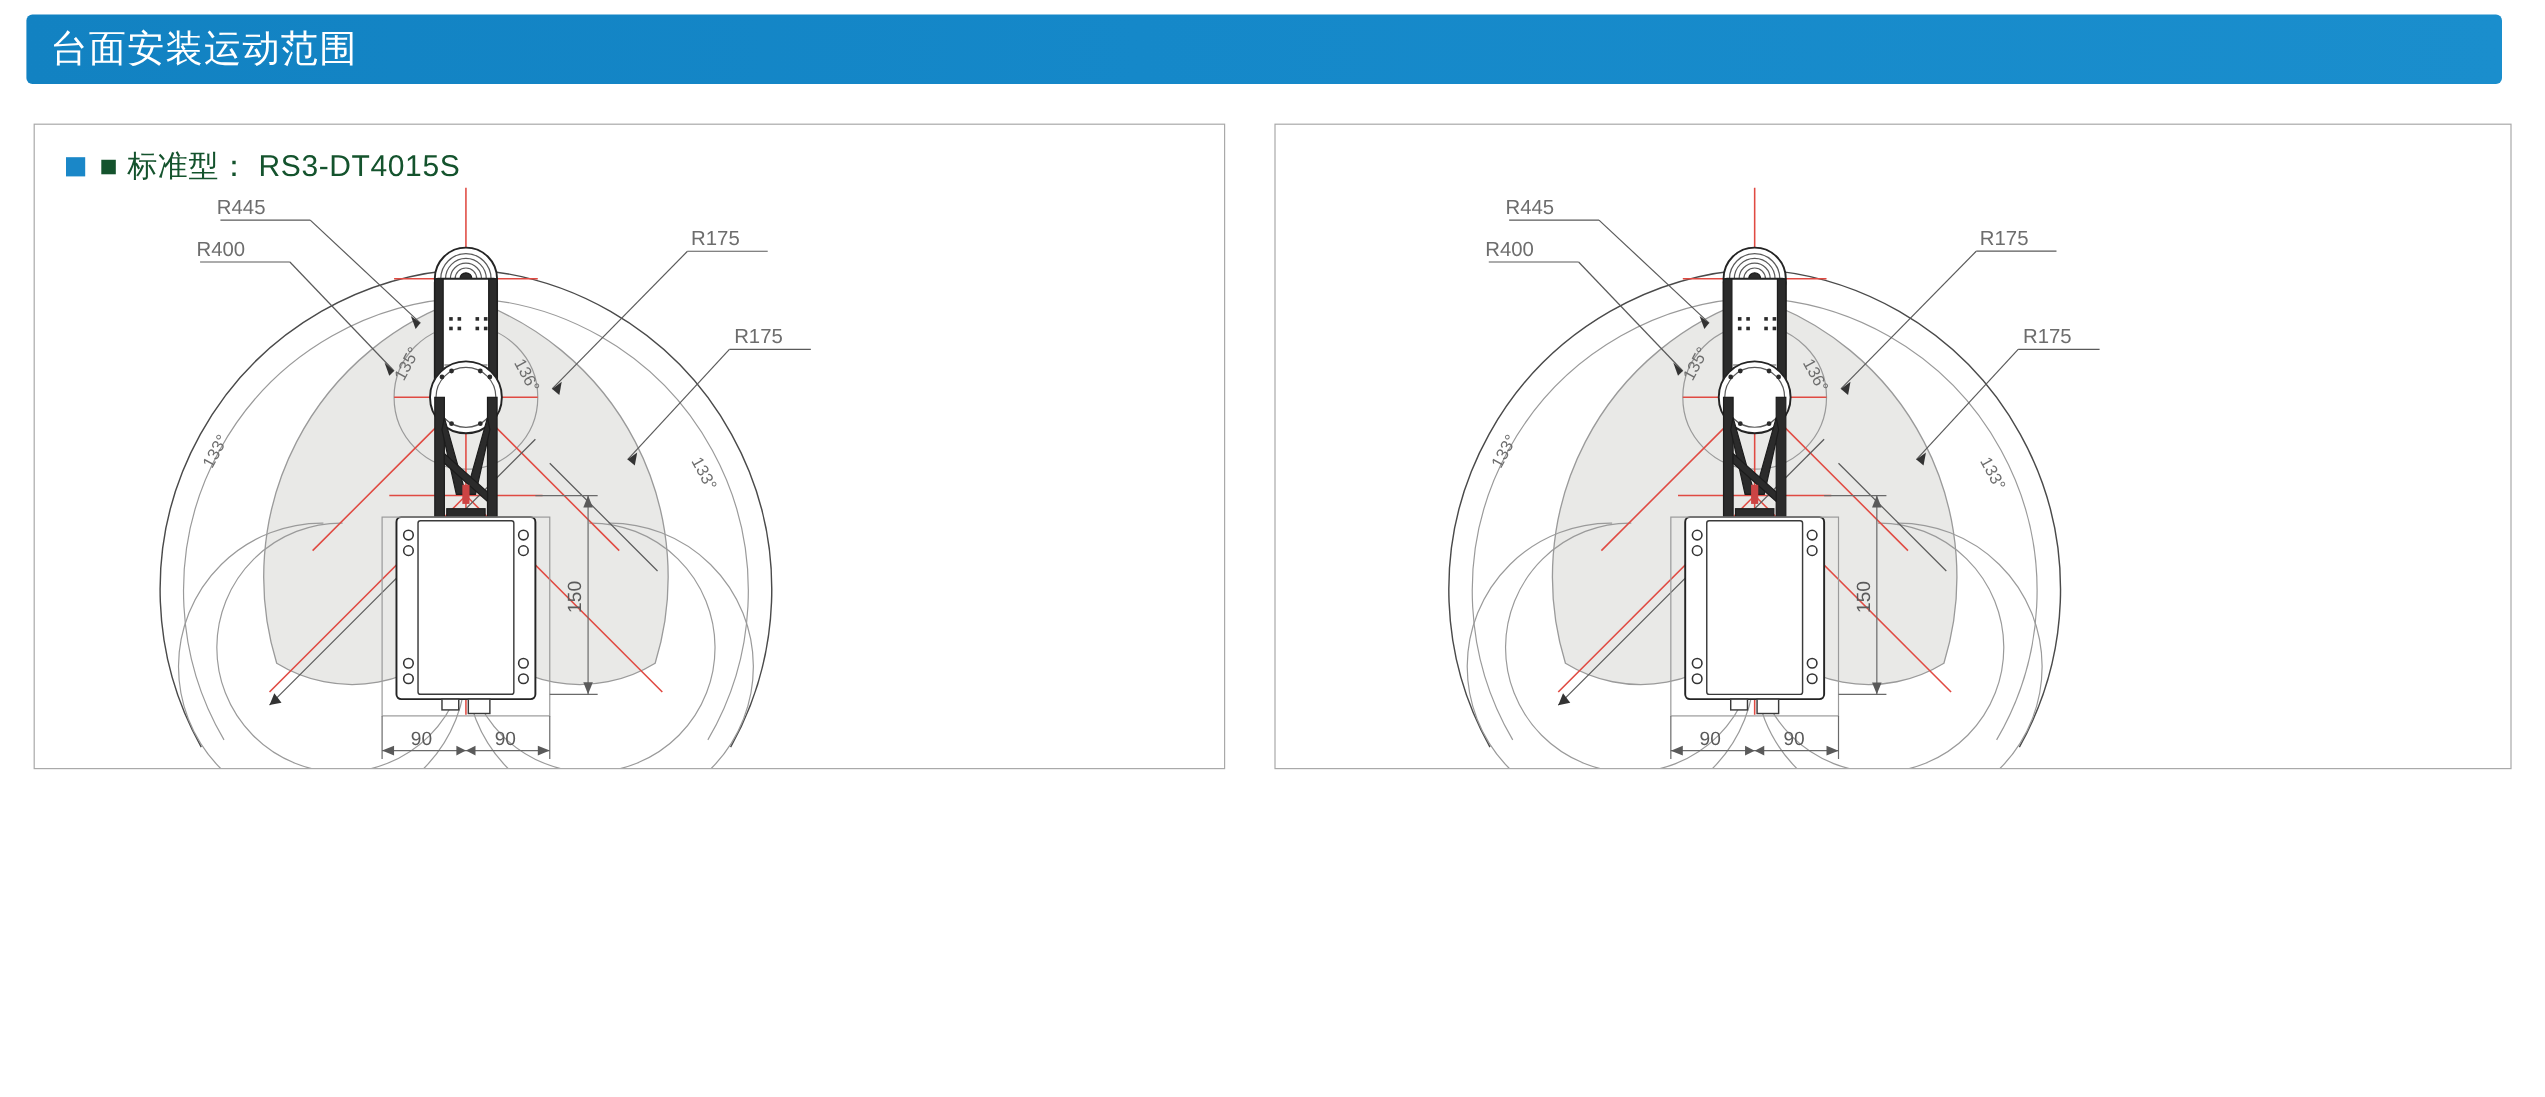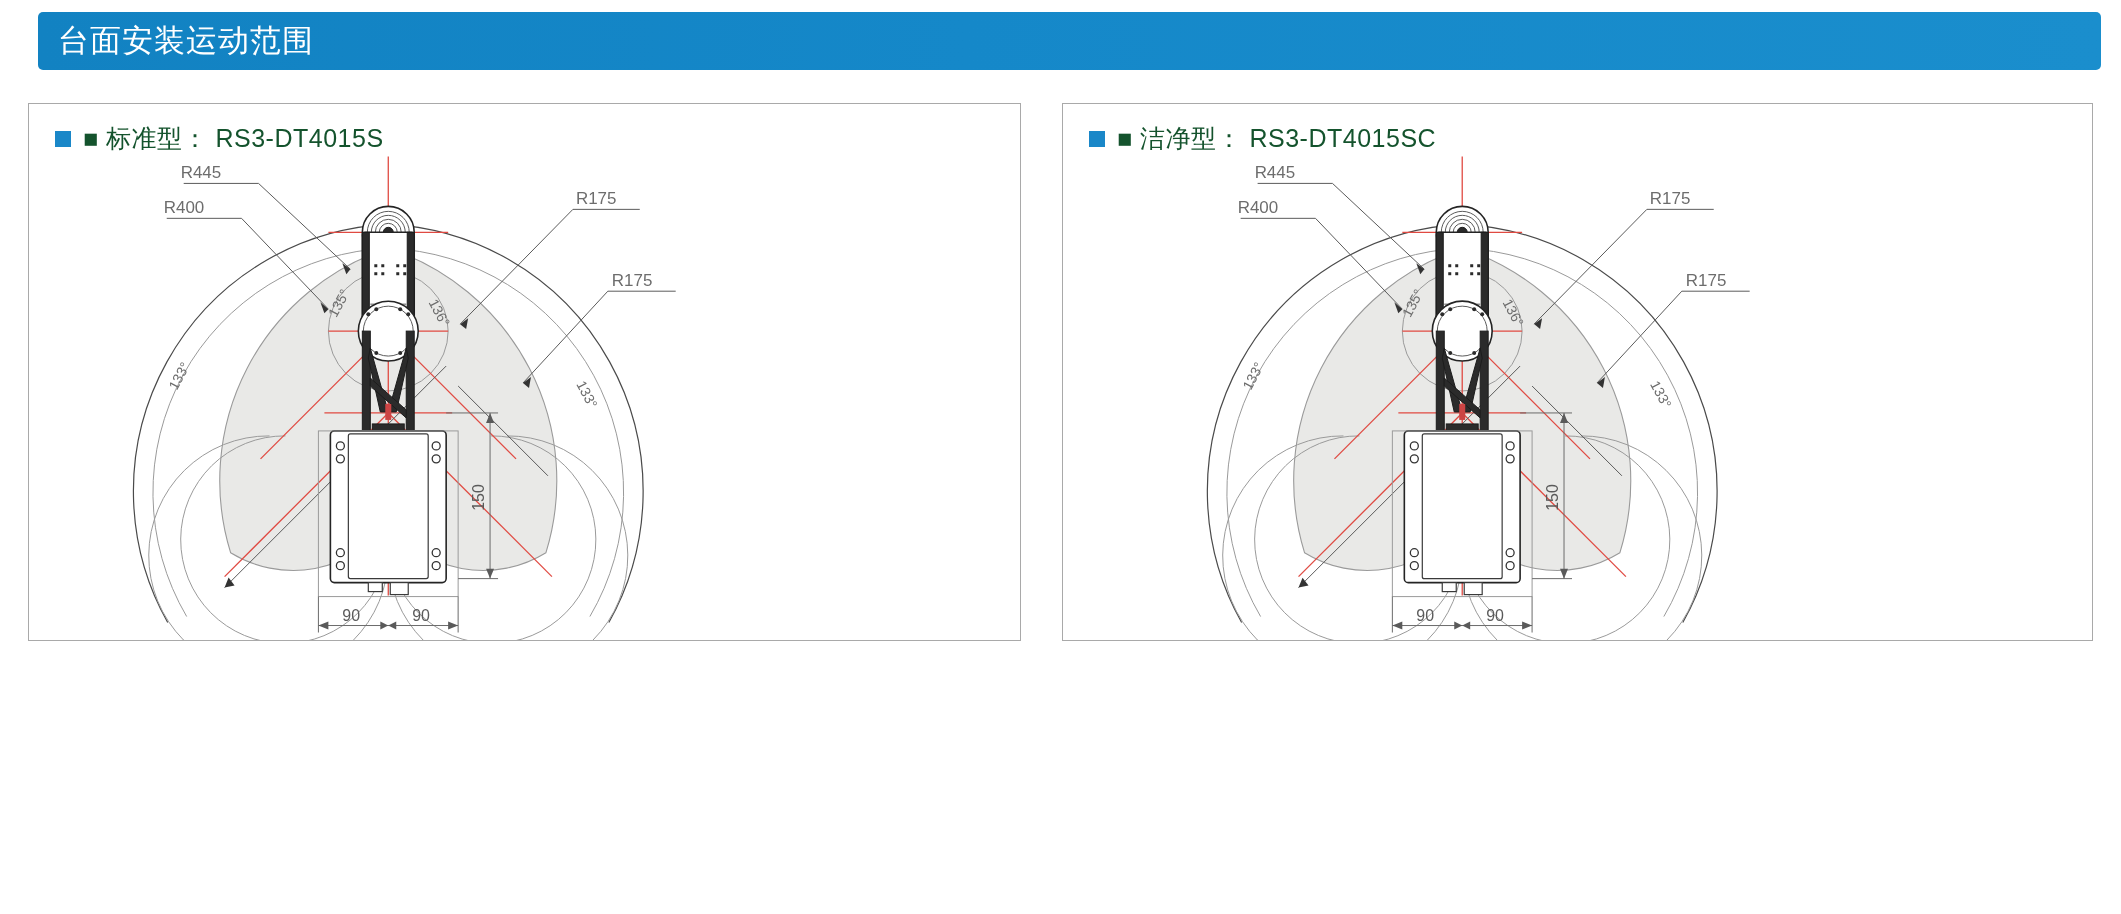--- a/index.html
+++ b/index.html
@@ -20,21 +20,20 @@
   .banner {
     position: absolute;
     left: 22px;
     top: 12px;
     width: 2063px;
     height: 58px;
     border-radius: 5px;
     background: linear-gradient(90deg, #1282c2 0%, #1588c9 45%, #1a8ecd 100%);
     display: flex;
     align-items: center;
-    margin-left: 16px;
   }
   .banner-title {
     color: #ffffff;
     font-size: 31px;
     letter-spacing: 1px;
     padding-left: 20px;
     font-weight: 400;
     white-space: nowrap;
   }
 
@@ -280,24 +279,20 @@
         <text class="ang-txt" x="400" y="166" transform="rotate(62 400 166)">136°</text>
 
         <text class="dim-txt" x="314" y="485">90</text>
         <text class="dim-txt" x="384" y="485">90</text>
         <text class="dim-txt" x="456" y="375" transform="rotate(-90 456 375)">150</text>
       </svg>
     </div>
   </div>
 
   <div class="panel" id="panel-right">
-    <div class="panel-header">
-      <span class="bullet-square"></span>
-      <span class="panel-title">■ 洁净型： RS3-DT4015SC</span>
-    </div>
 
     <div class="drawing">
       <svg viewBox="0 0 1031 504" preserveAspectRatio="xMidYMid meet">
 
         <g>
           <path class="env-fill" d="M 400 112
                    A 245 245 0 0 1 558 417
                    A 120 120 0 0 1 400 388
                    A 120 120 0 0 1 242 417
                    A 245 245 0 0 1 400 112 Z"></path>

